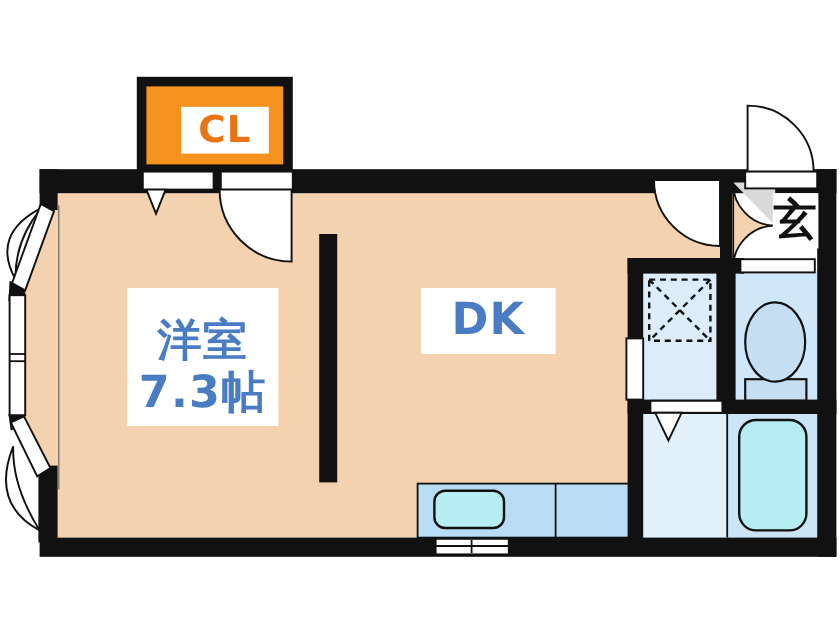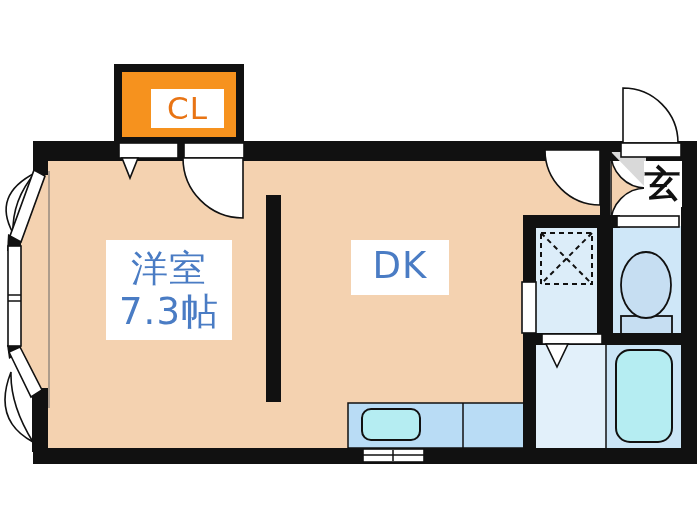--- a/index.html
+++ b/index.html
@@ -15,21 +15,21 @@
   .f-bathante{fill:#E2F0FA}
   .f-bath{fill:#CBE5F6}
   .f-counter{fill:#B9DCF5;stroke:#111;stroke-width:1.5}
   .f-tub{fill:#B5EDF2;stroke:#111;stroke-width:2}
   .f-toiletfx{fill:#C6DEF2;stroke:#111;stroke-width:1.8}
   .f-closet{fill:#F6921E}
   .f-grey{fill:#D9D9D9}
   .dash{fill:none;stroke:#111;stroke-width:2;stroke-dasharray:5 4}
   .thinln{stroke:#666;stroke-width:1}
   .ln{stroke:#111;stroke-width:1.5}
-  .lbl{position:absolute;background:#fff;color:#4A7CC4;font-weight:400;
+  .lbl{position:absolute;background:#fff;color:#4A7CC4;font-weight:700;
        text-align:center;line-height:1.15;letter-spacing:1px}
   .lbl-room{font-size:37px}
   #label-genkan{color:#111;font-weight:700}
   #label-cl{color:#E87414}
 </style>
 </head>
 <body>
 
 <div class="plan">
 <svg width="700" height="525" viewBox="0 0 700 525">
@@ -103,25 +103,25 @@
     <path class="open" d="M 35,173 Q -8,195 13,233 Q 12,200 35,173 Z"></path>
     <path class="open" d="M 33,442 Q -8,420 11,372 Q 10,405 33,442 Z"></path>
     <polygon class="open" points="34,170 45,176 21,242 10,236"></polygon>
     <polygon class="open" points="9,352 20,347 42,390 31,397"></polygon>
     <rect class="open" x="8" y="246" width="13" height="100"></rect>
     <line class="ln" x1="8" y1="295" x2="21" y2="295"></line>
     <line class="ln" x1="8" y1="301" x2="21" y2="301"></line>
   </g>
 </svg>
 
-  <div class="lbl lbl-room" id="label-western" style="left:106px;top:240px;width:126px;padding:8px 0 7px">
+  <div class="lbl lbl-room" id="label-western" style="left:106px;top:240px;width:126px;padding:23px 0 7px">
     <div>洋室</div>
     <div>7.3帖</div>
   </div>
 
-  <div class="lbl lbl-room" id="label-dk" style="left:351px;top:240px;width:98px;padding:5px 0 7px">
+  <div class="lbl lbl-room" id="label-dk" style="left:351px;top:240px;width:112px;padding:5px 0 7px">
     <div>DK</div>
   </div>
 
   <div class="lbl" id="label-genkan" style="left:644px;top:161px;width:38px;height:46px;font-size:36px;line-height:46px">玄</div>
 
   <div class="lbl" id="label-cl" style="left:151px;top:89px;width:73px;height:39px;font-size:31px;line-height:39px">CL</div>
 </div>
 
 </body></html>

